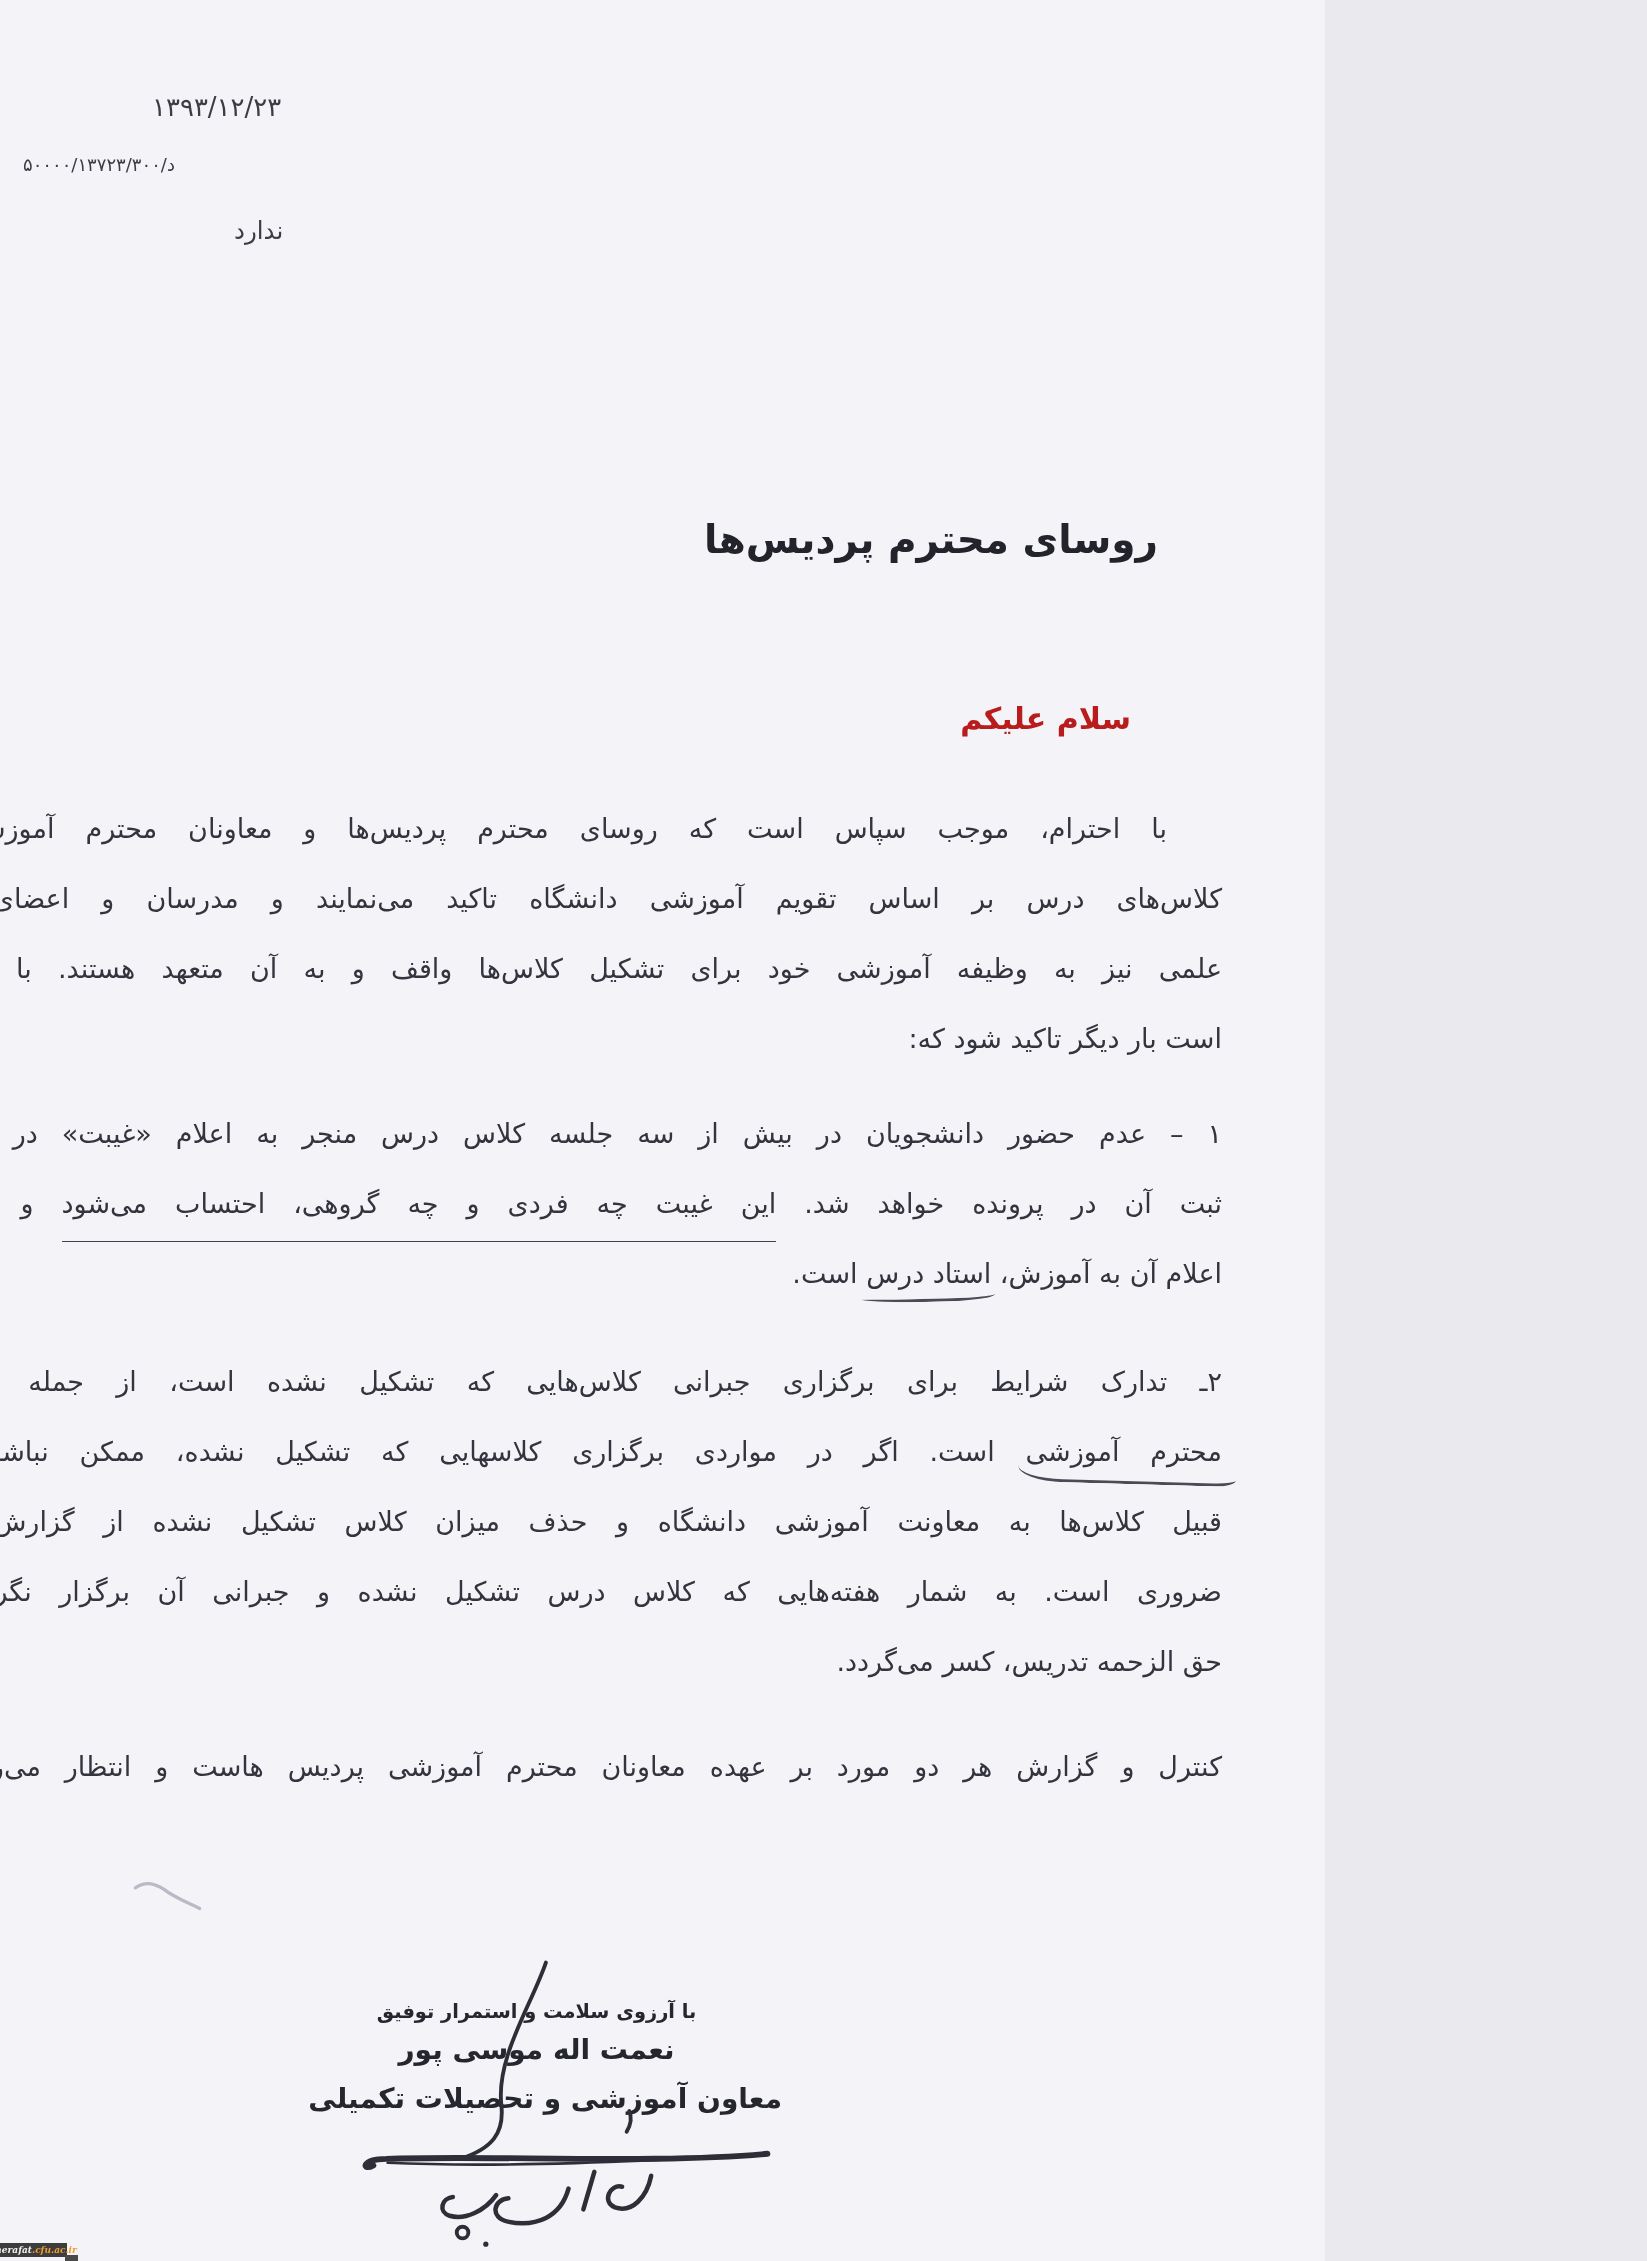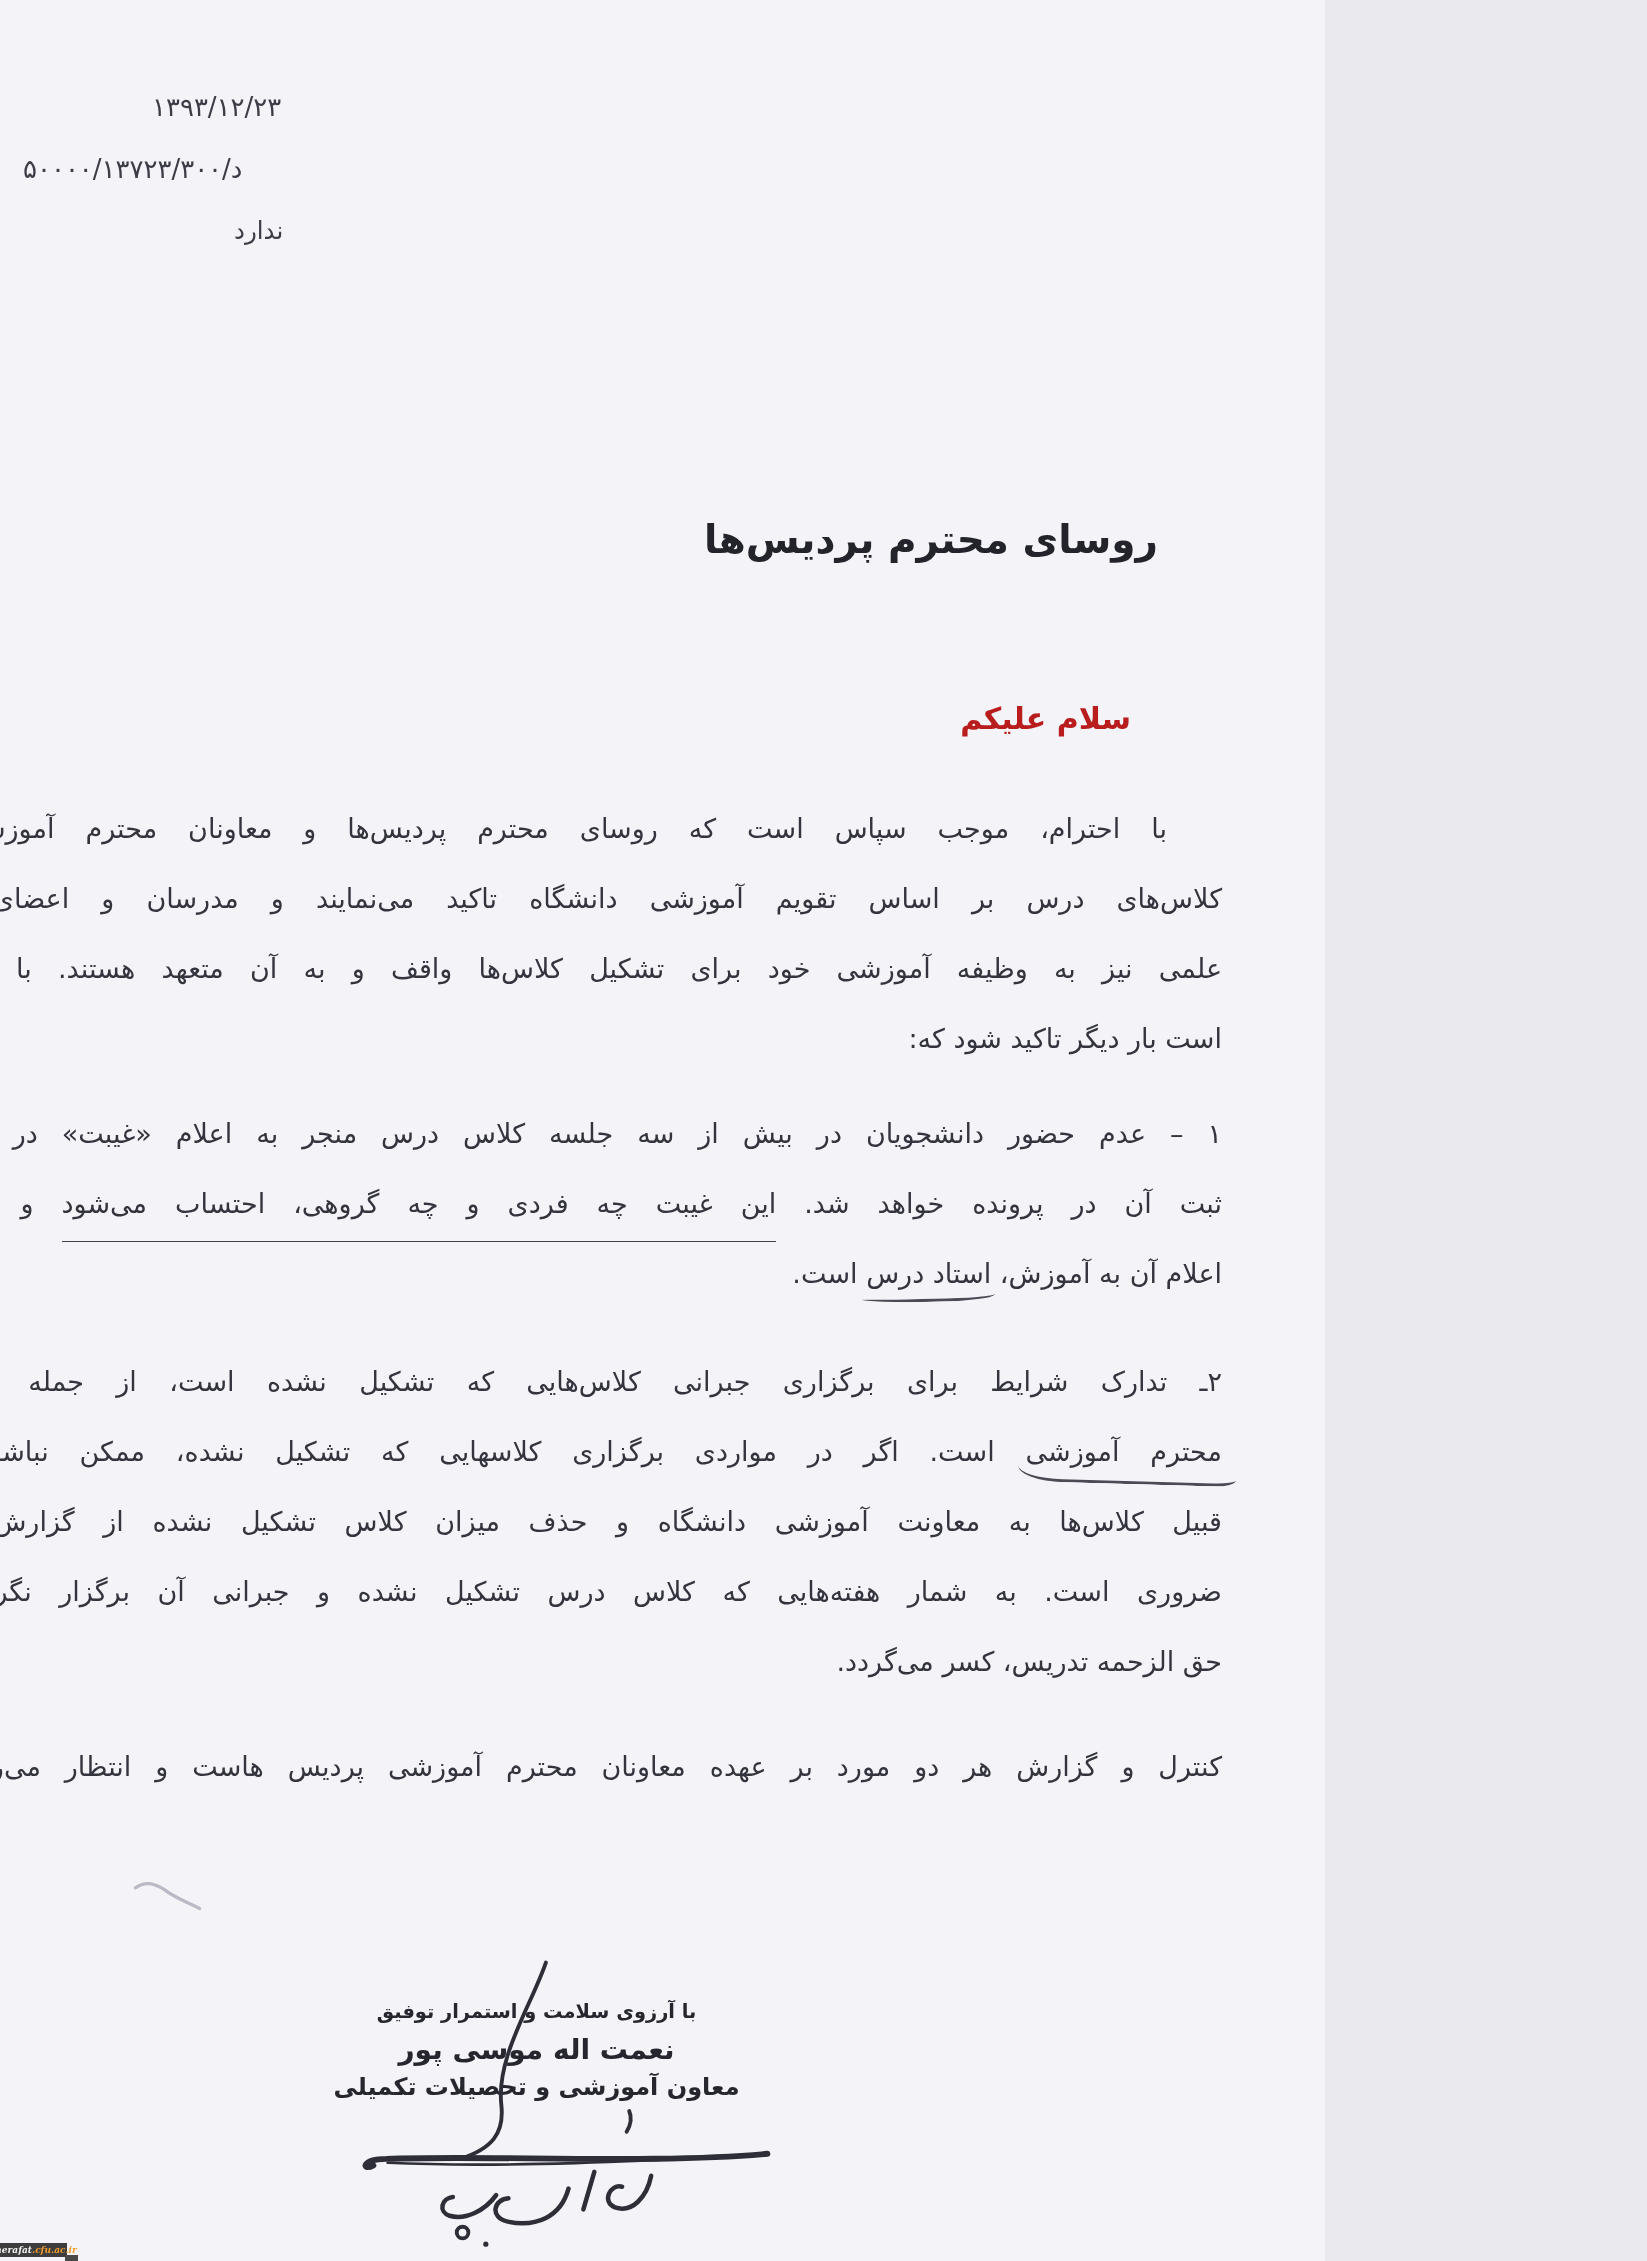--- a/index.html
+++ b/index.html
@@ -7,21 +7,21 @@
     position:relative;
     width:1325px;height:2261px;
     background:#f4f4f8;
     font-family:"DejaVu Sans",sans-serif;
     color:#34343f;
     overflow:hidden;
   }
   
   .hdr{position:absolute;white-space:nowrap;color:#3c3c47;}
   .hdr.date{left:152px;top:92px;font-size:26px;letter-spacing:3.2px;}
-  .hdr.num{left:23px;top:154px;font-size:26px;letter-spacing:0.6px;}
+  .hdr.num{left:23px;top:154px;font-size:18px;letter-spacing:0.6px;}
   .hdr.att{left:234px;top:216px;font-size:24.5px;}
   
   .title{
     position:absolute;right:167px;top:517px;margin:0;
     font-size:39px;font-weight:bold;color:#23232c;white-space:nowrap;
   }
   .greeting{
     position:absolute;right:194px;top:701px;
     font-size:30px;font-weight:bold;color:#b91c1c;white-space:nowrap;
   }
@@ -48,21 +48,21 @@
   .u-hand2::after{
     content:"";position:absolute;left:-7.8px;right:-14px;bottom:-17px;height:13px;
     border-bottom:3.2px solid #4b4b56;
     border-radius:0 0 22px 45px / 0 0 6.5px 15.5px;
     transform:rotate(1.6deg);
   }
   
   .sig{position:absolute;left:291px;top:2000px;width:491px;text-align:center;color:#26262f;}
   .sig-wish{font-size:19.4px;font-weight:bold;}
   .sig-name{font-size:28px;font-weight:bold;margin-top:10.3px;}
-  .sig-role{font-size:24px;font-weight:bold;margin-top:7px;}
+  .sig-role{font-size:28px;font-weight:bold;margin-top:16px;text-align:right;}
   .sign-svg{position:absolute;left:323px;top:1938px;}
   .pencil{position:absolute;left:116px;top:1867px;}
   .faint-marks{position:absolute;left:1557px;top:1938px;}
   
   .wm{
     position:absolute;left:0;top:2243px;width:67px;height:13.6px;
     background:#3d3d3d;display:flex;align-items:center;justify-content:center;
     font-family:"DejaVu Serif",serif;font-style:italic;font-weight:bold;font-size:9px;
     white-space:nowrap;
   }

